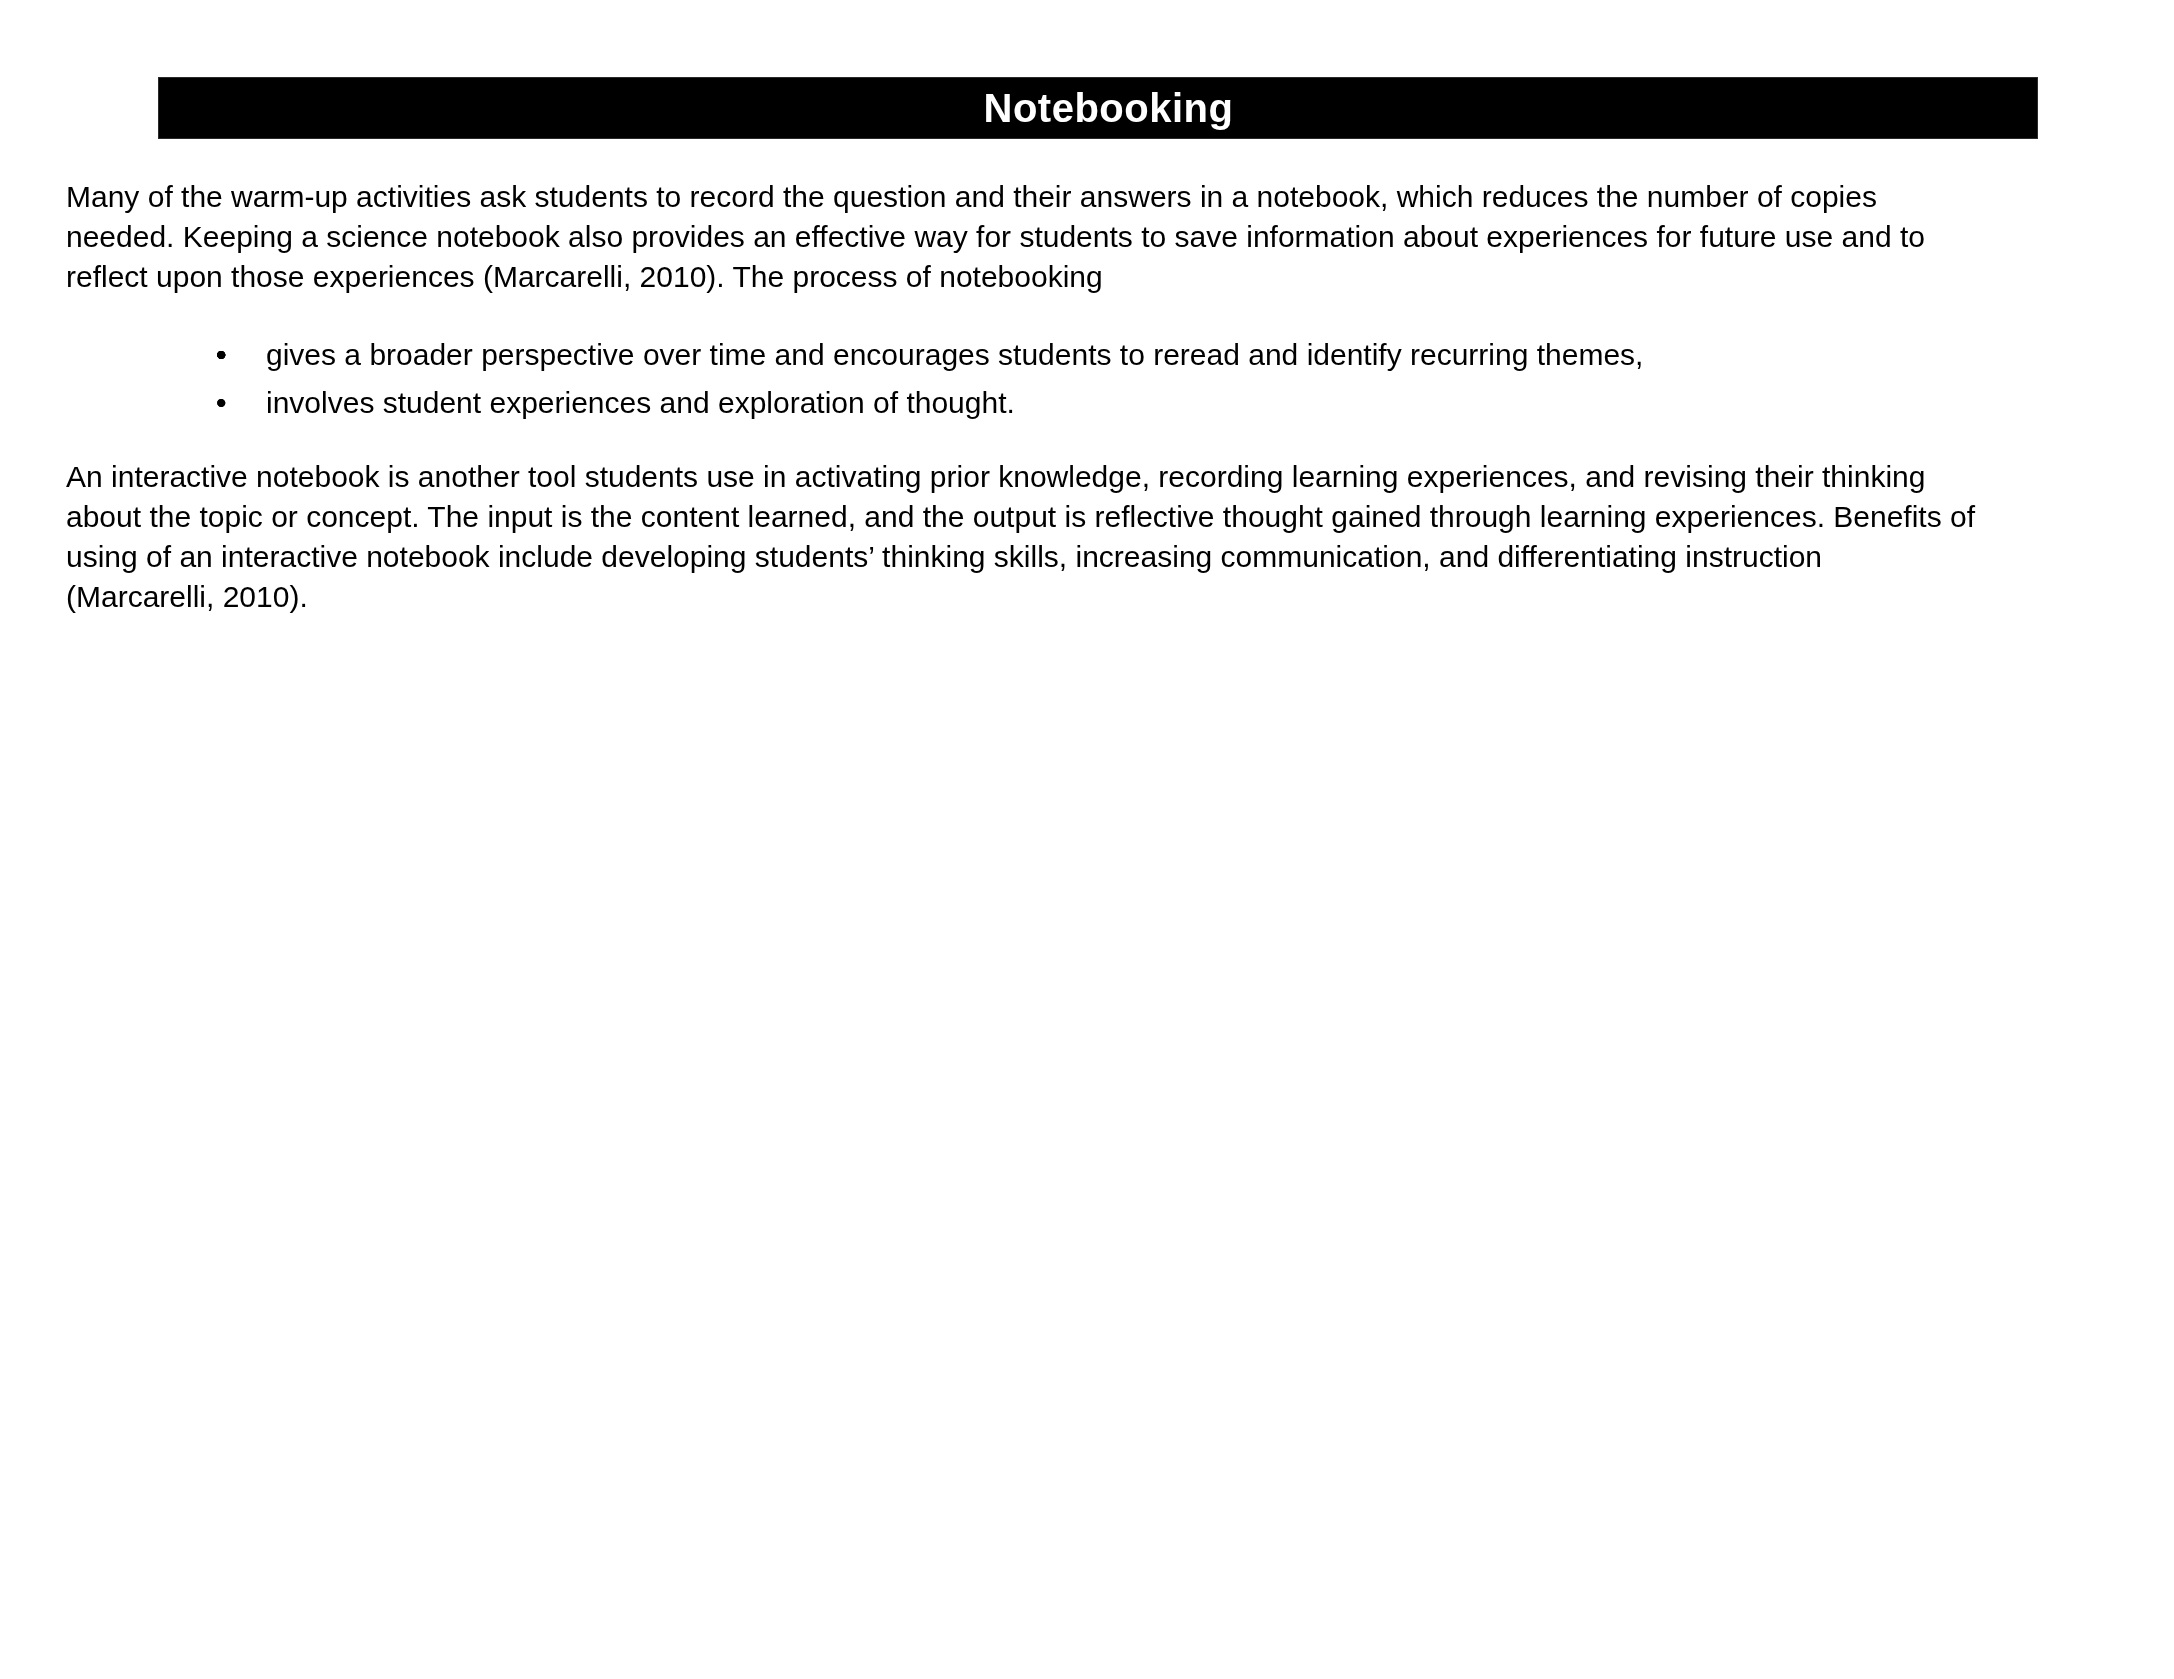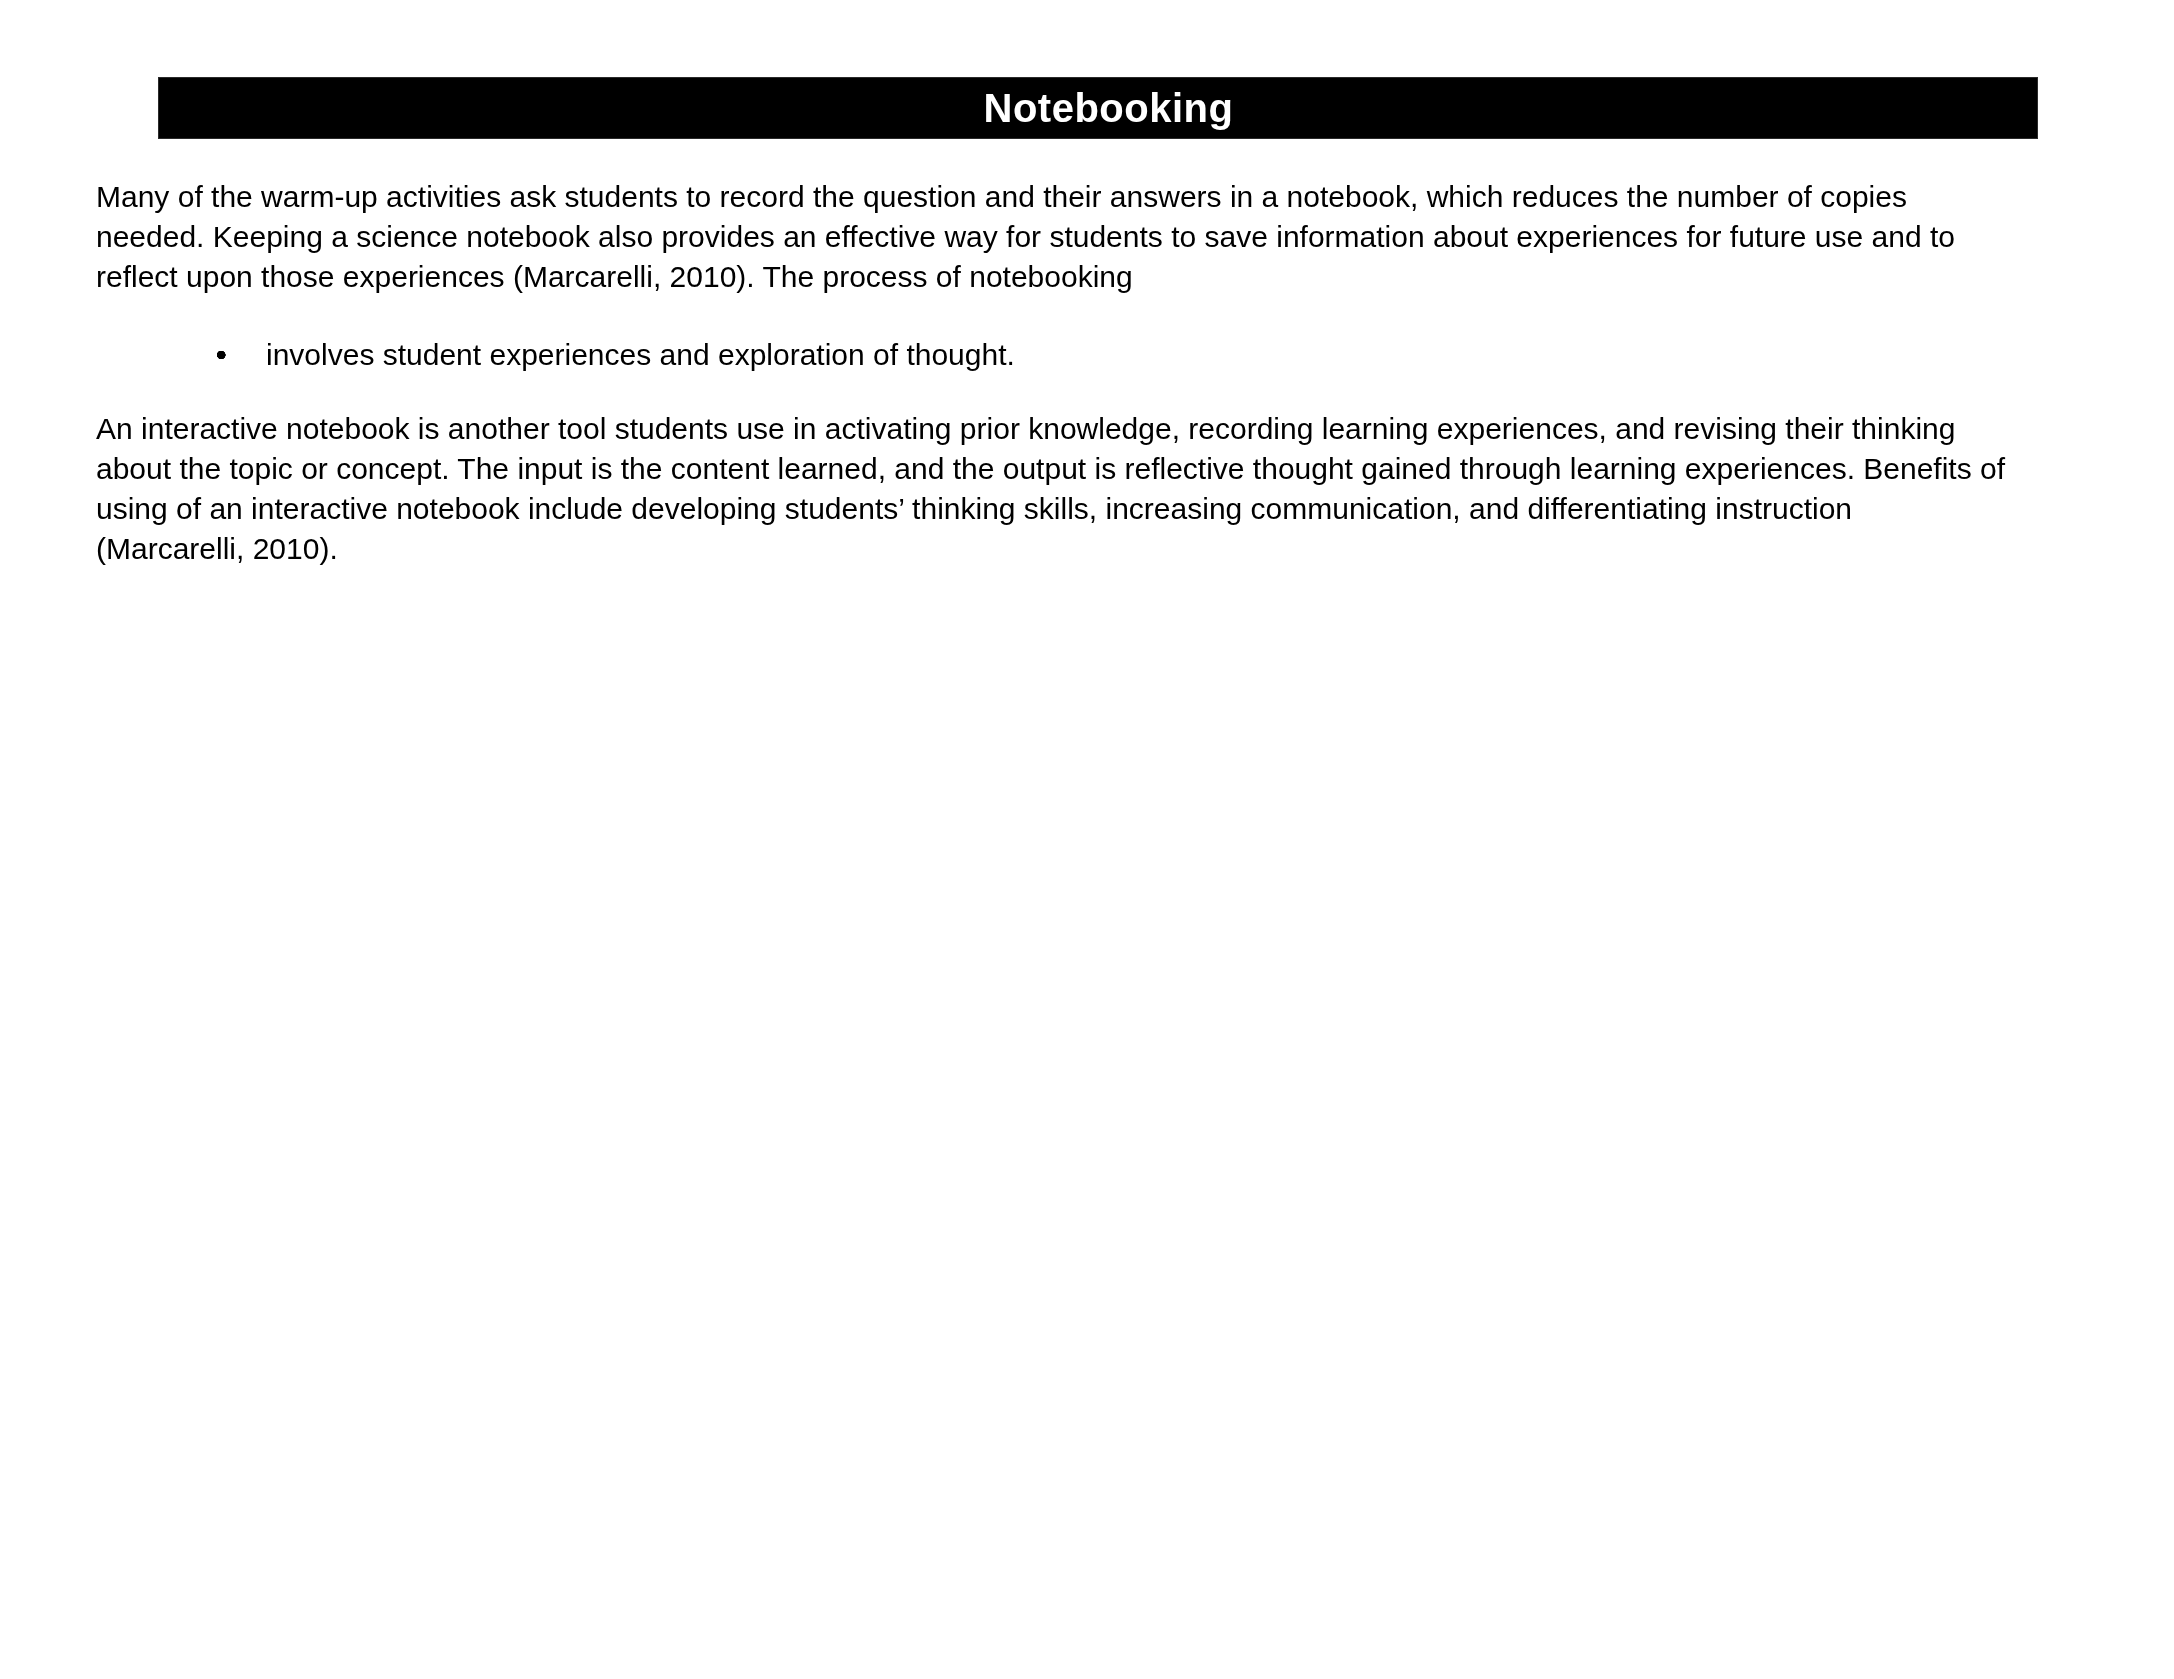--- a/index.html
+++ b/index.html
@@ -28,21 +28,21 @@
     justify-content: center;
   }
   .header-title {
     color: #ffffff;
     font-size: 40px;
     font-weight: bold;
     letter-spacing: 0.5px;
     white-space: nowrap;
   }
   .body-paragraph {
-    margin: 38px 0 0 96px;
+    margin: 38px 0 0 66px;
     width: 1911px;
     font-size: 30px;
     line-height: 40px;
     text-align: left;
   }
   .bullet-list {
     margin: 38px 0 0 158px;
     padding: 0;
     list-style: none;
     width: 1911px;
@@ -84,20 +84,21 @@
       <span class="bullet-dot">•</span>
     </li>
     <li>
       <span class="bullet-dot">•</span>
     </li>
     <li>
       <span class="bullet-dot">•</span>
     </li>
     <li>
       <span class="bullet-dot">•</span>
+      <span>gives a broader perspective over time and encourages students to reread and identify recurring themes,</span>
     </li>
     <li>
       <span class="bullet-dot">•</span>
     </li>
     <li>
       <span class="bullet-dot">•</span>
       <span>involves student experiences and exploration of thought.</span>
     </li>
   </ul>
 

